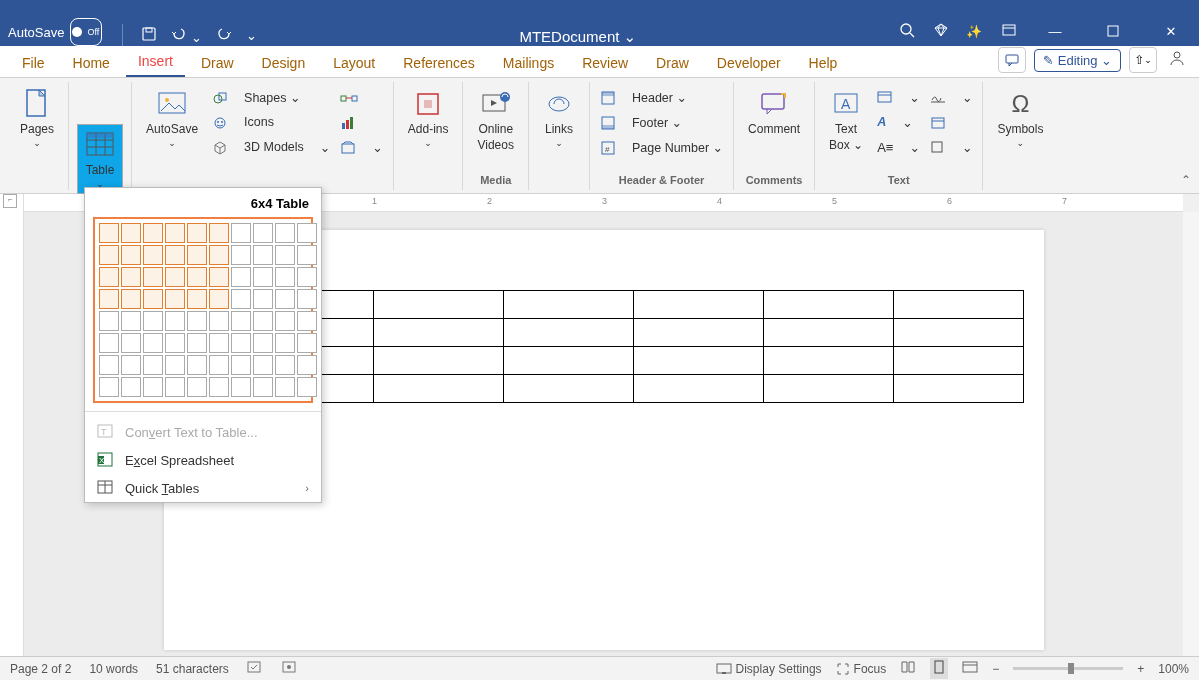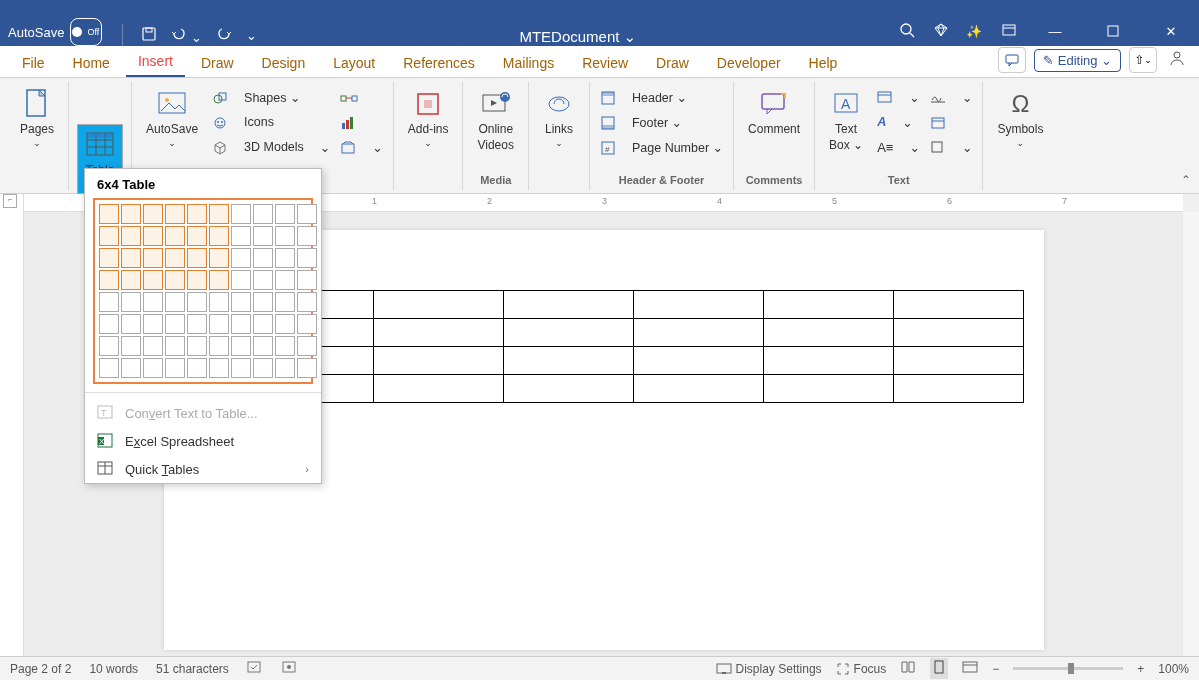--- a/index.html
+++ b/index.html
@@ -31,21 +31,21 @@
 .big-btn { display: flex; flex-direction: column; align-items: center; gap: 2px; font-size: 12px; color: #333; padding: 4px 6px; cursor: pointer; }
 .big-icon { width: 32px; height: 32px; display: flex; align-items: center; justify-content: center; }
 .small-btn { display: flex; align-items: flex-start; gap: 16px; font-size: 12.5px; color: #333; padding: 2px 2px; cursor: pointer; height: 24px; }
 .small-btn svg { flex-shrink: 0; }
 .vert-stack { display: flex; flex-direction: column; gap: 1px; }
 .horiz { display: flex; gap: 6px; }
 .table-active { background: #0ea5e9; border: 1px solid #aaa; margin-top: 40px; }
 .collapse-chev { position: absolute; right: 8px; bottom: 6px; font-size: 12px; color: #666; cursor: pointer; }
 
 
-.table-dropdown { position: absolute; left: 84px; top: 168px; width: 238px; background: #fff; border: 1px solid #bbb; box-shadow: 2px 2px 8px rgba(0,0,0,0.2); z-index: 20; }
+.table-dropdown { position: absolute; left: 84px; top: 187px; width: 238px; background: #fff; border: 1px solid #bbb; box-shadow: 2px 2px 8px rgba(0,0,0,0.2); z-index: 20; text-align: right; }
 .td-header { padding: 8px 12px 6px; font-weight: 600; font-size: 13px; }
 .td-grid-wrap { border: 2px solid #f08040; margin: 0 8px 8px 8px; padding: 4px; }
 .td-grid { display: grid; grid-template-columns: repeat(10, 20px); grid-template-rows: repeat(8, 20px); gap: 2px; }
 .td-cell { width: 20px; height: 20px; border: 1px solid #aaa; background: #fff; }
 .td-cell.sel { border: 1px solid #e37f2f; background: #fdf2e6; }
 .td-sep { height: 1px; background: #ddd; margin: 6px 0; }
 .td-item { display: flex; align-items: center; gap: 10px; padding: 6px 12px; font-size: 13px; color: #333; cursor: pointer; }
 .td-item.disabled { color: #aaa; }
 .td-item .arrow { margin-left: auto; font-size: 11px; color: #666; }
 

